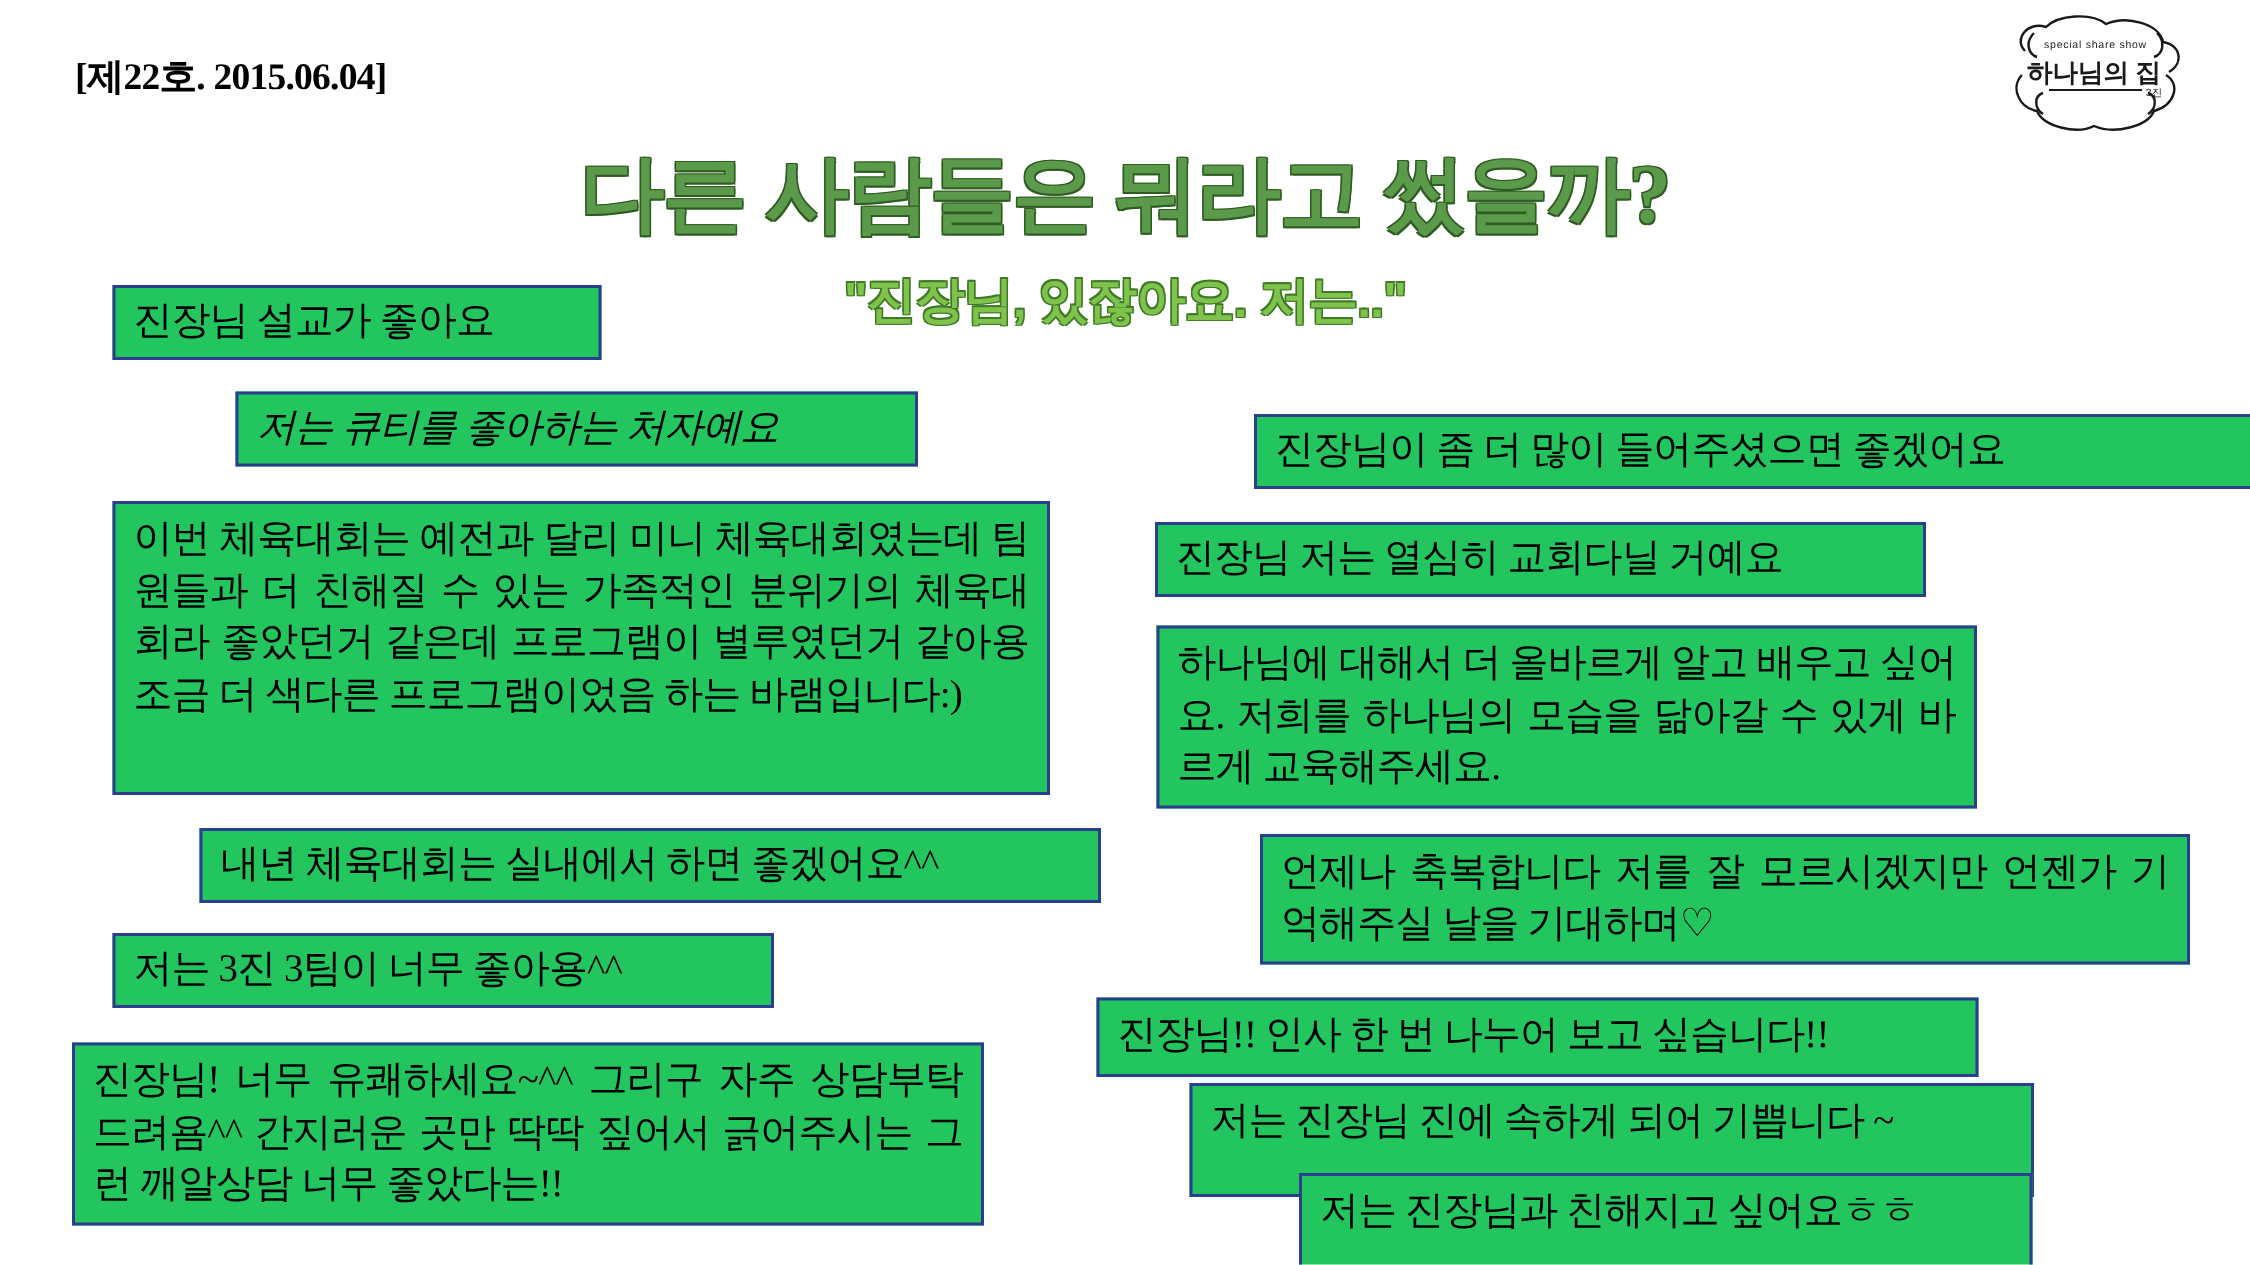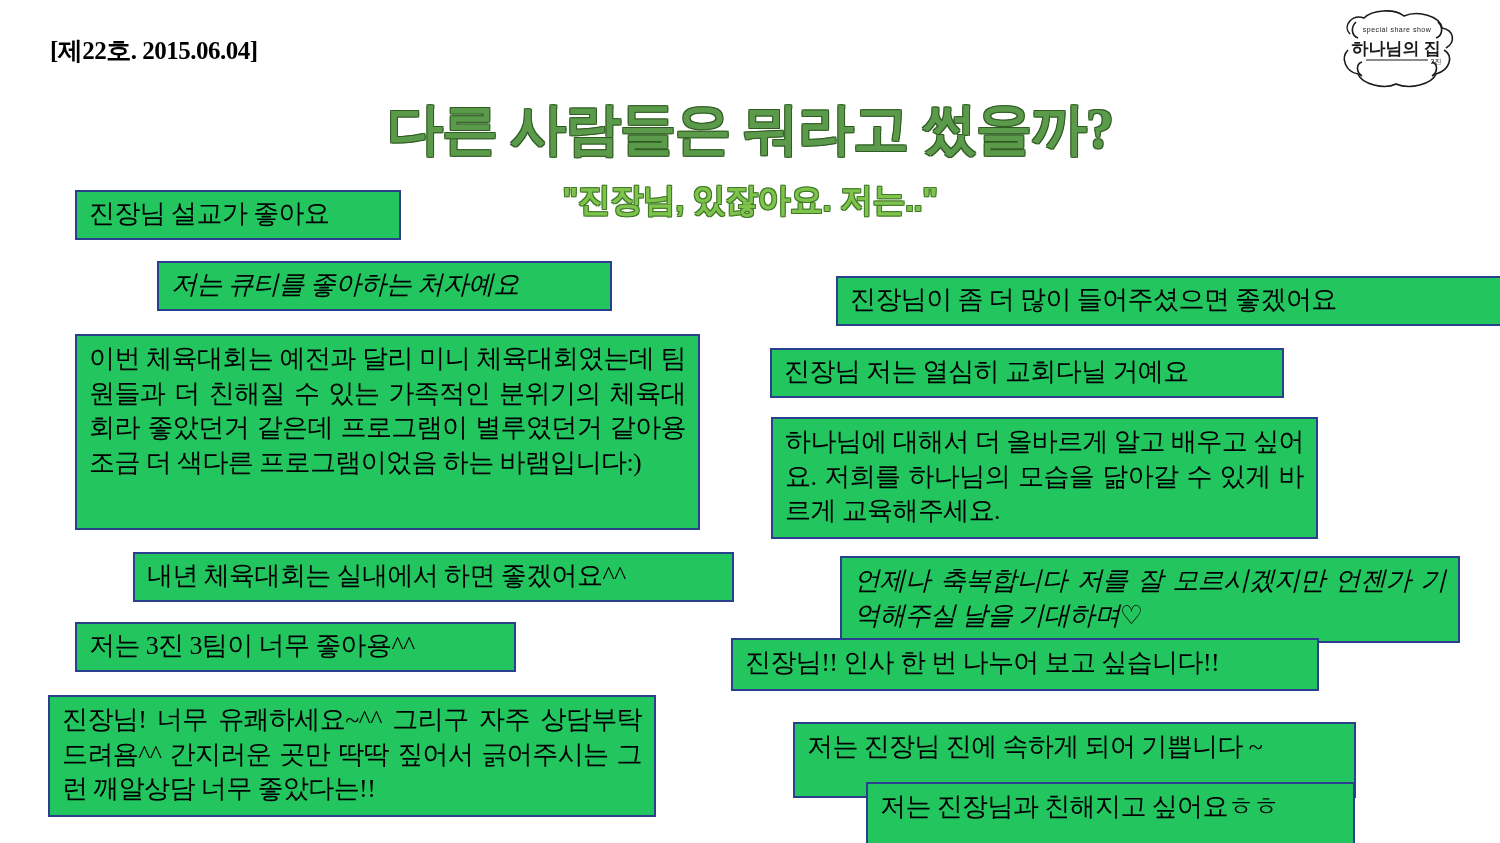--- a/index.html
+++ b/index.html
@@ -128,17 +128,17 @@
 <div id="comments-layer">
     <div class="comment single" style="left: 75px; top: 190px; width: 326px; min-height: 45px;">진장님 설교가 좋아요</div>
     <div class="comment single" style="left: 157px; top: 261px; width: 455px; min-height: 45px; font-style: italic;">저는 큐티를 좋아하는 처자예요</div>
     <div class="comment" style="left: 75px; top: 334px; width: 625px; min-height: 196px;">이번 체육대회는 예전과 달리 미니 체육대회였는데 팀원들과 더 친해질 수 있는 가족적인 분위기의 체육대회라 좋았던거 같은데 프로그램이 별루였던거 같아용 조금 더 색다른 프로그램이었음 하는 바램입니다:)</div>
     <div class="comment single" style="left: 133px; top: 552px; width: 601px; min-height: 45px;">내년 체육대회는 실내에서 하면 좋겠어요^^</div>
     <div class="comment single" style="left: 75px; top: 622px; width: 441px; min-height: 45px;">저는 3진 3팀이 너무 좋아용^^</div>
     <div class="comment" style="left: 48px; top: 695px; width: 608px; min-height: 116px;">진장님! 너무 유쾌하세요~^^ 그리구 자주 상담부탁드려욤^^ 간지러운 곳만 딱딱 짚어서 긁어주시는 그런 깨알상담 너무 좋았다는!!</div>
     <div class="comment single" style="left: 836px; top: 276px; width: 745px; min-height: 45px;">진장님이 좀 더 많이 들어주셨으면 좋겠어요</div>
     <div class="comment single" style="left: 770px; top: 348px; width: 514px; min-height: 45px;">진장님 저는 열심히 교회다닐 거예요</div>
     <div class="comment" style="left: 737px; top: 417px; width: 547px; min-height: 120px; margin-left: 34px;">하나님에 대해서 더 올바르게 알고 배우고 싶어요. 저희를 하나님의 모습을 닮아갈 수 있게 바르게 교육해주세요.</div>
-    <div class="comment" style="left: 840px; top: 556px; width: 620px; min-height: 83px; font-style: italic;">언제나 축복합니다 저를 잘 모르시겠지만 언젠가 기억해주실 날을 기대하며♡</div>
-    <div class="comment" style="left: 731px; top: 638px; width: 588px; min-height: 45px;">진장님!! 인사 한 번 나누어 보고 싶습니다!!</div>
+    <div class="comment" style="left: 840px; top: 556px; width: 620px; min-height: 83px;">언제나 축복합니다 저를 잘 모르시겠지만 언젠가 기억해주실 날을 기대하며♡</div>
+    <div class="comment" style="left: 731px; top: 665px; width: 588px; min-height: 45px;">진장님!! 인사 한 번 나누어 보고 싶습니다!!</div>
     <div class="comment" style="left: 793px; top: 722px; width: 563px; min-height: 76px; padding-left: 12px;">저는 진장님 진에 속하게 되어 기쁩니다 ~</div>
     <div class="comment" style="left: 866px; top: 782px; width: 489px; min-height: 76px;">저는 진장님과 친해지고 싶어요ㅎㅎ</div>
   </div>
 
 </body></html>

